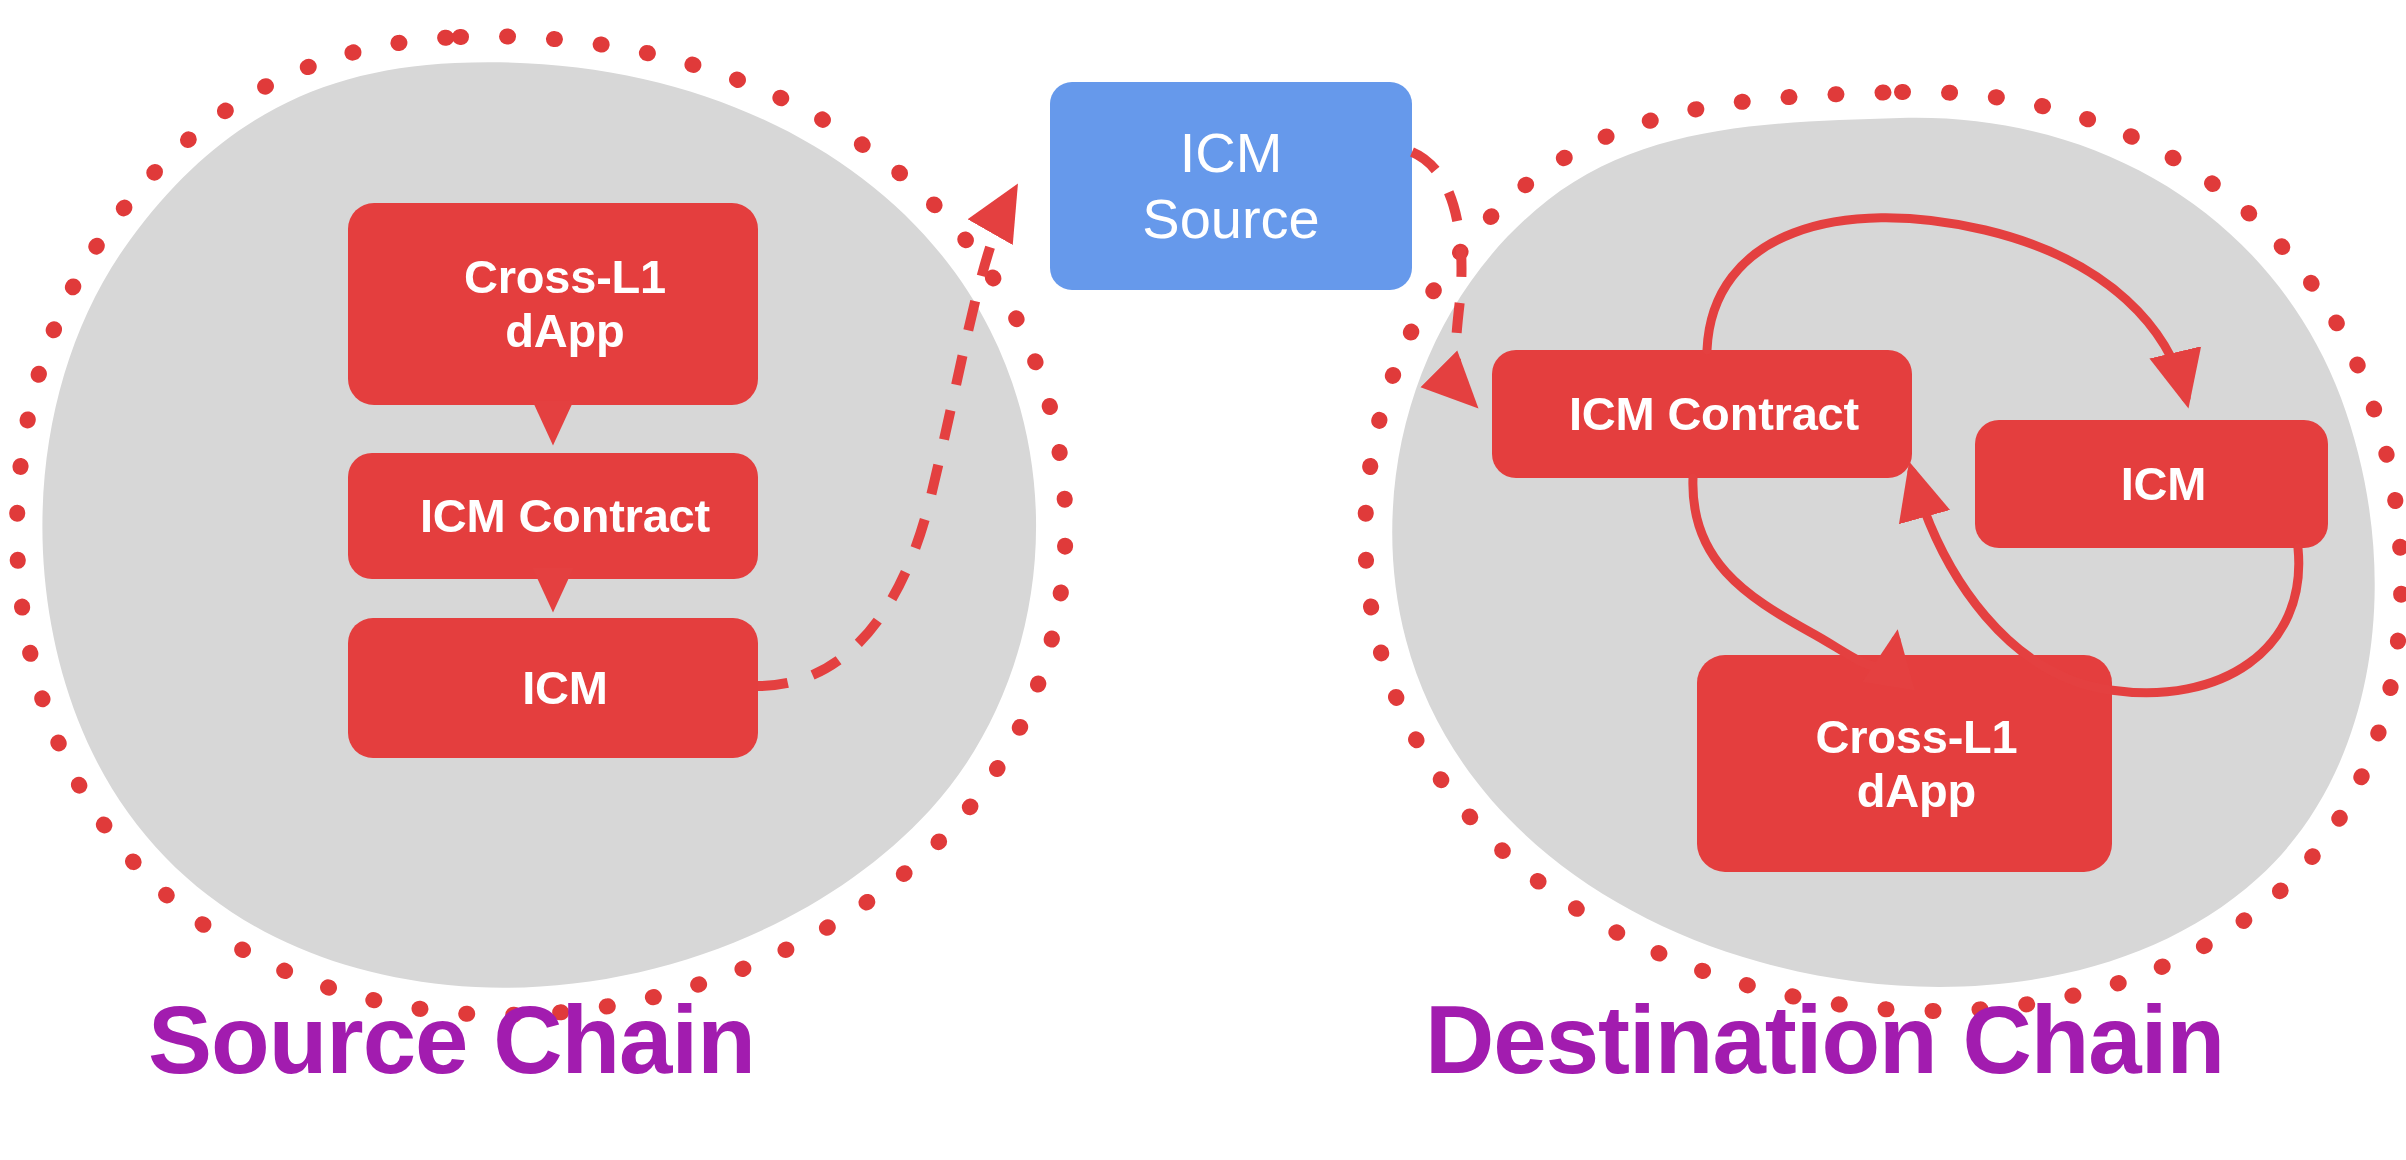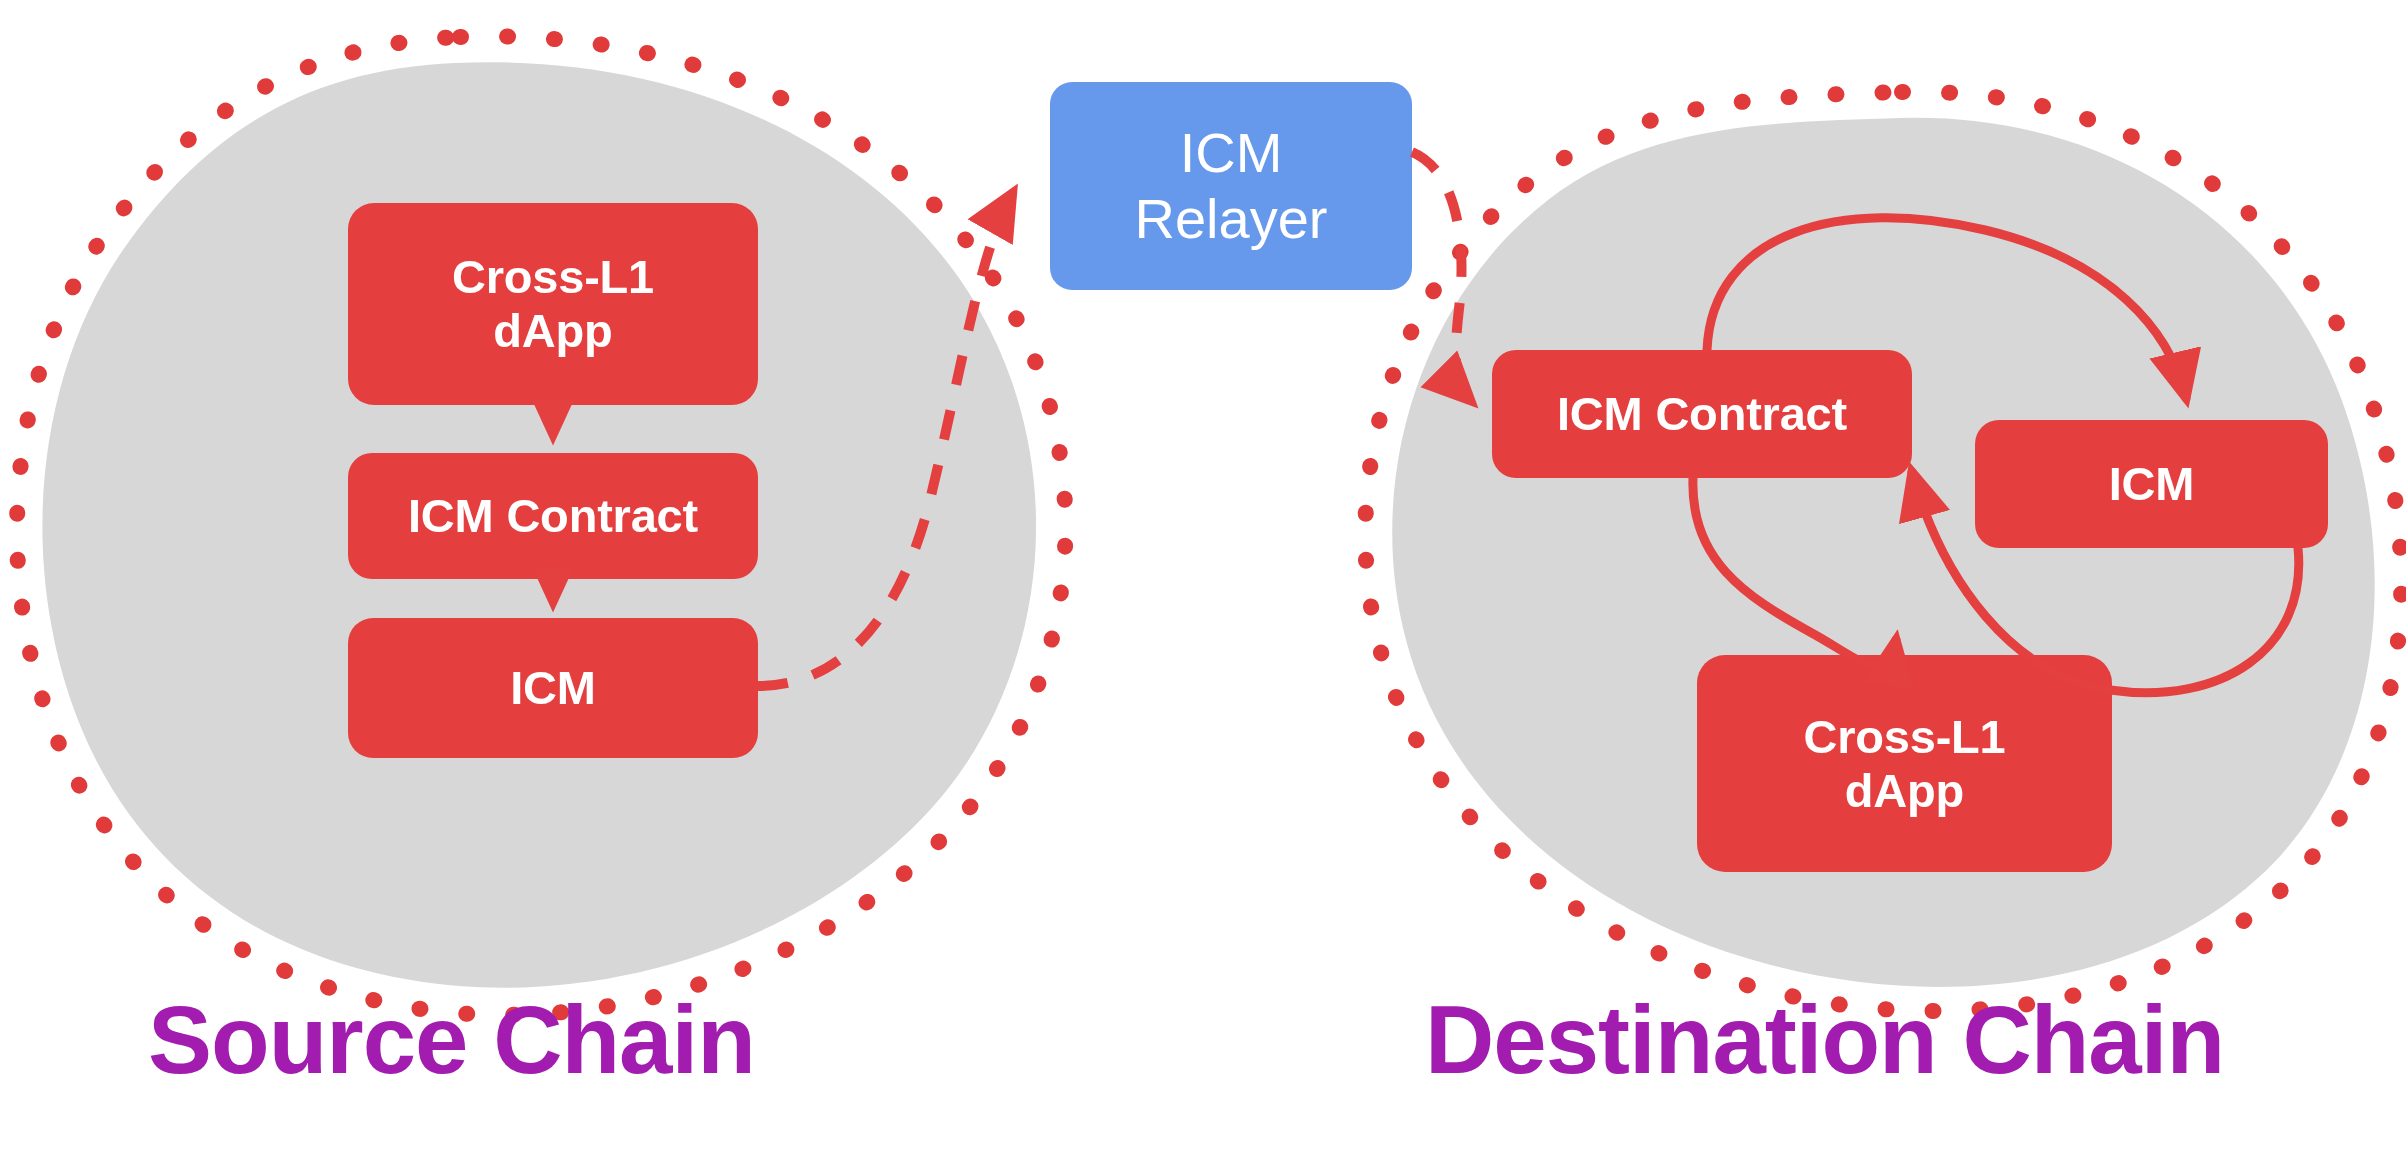--- a/index.html
+++ b/index.html
@@ -3,21 +3,21 @@
 <meta charset="utf-8">
 <style>
   html,body{margin:0;padding:0;background:#ffffff;}
   body{width:2406px;height:1160px;overflow:hidden;
        font-family:"Liberation Sans","DejaVu Sans",sans-serif;}
   #stage{position:relative;width:2406px;height:1160px;background:#ffffff;}
   #canvas{position:absolute;left:0;top:0;width:2406px;height:1160px;}
   .node-label{
     position:absolute;display:flex;align-items:center;justify-content:center;
     text-align:center;color:#ffffff;font-weight:bold;line-height:1.14;
-    pointer-events:none;letter-spacing:-0.2px;
+    pointer-events:none;letter-spacing:-0.2px;padding-left:12px;
   }
   .relayer-label{
     position:absolute;display:flex;align-items:center;justify-content:center;
     text-align:center;color:#ffffff;font-weight:normal;line-height:1.18;
     pointer-events:none;
   }
   .chain-caption{
     position:absolute;color:#a21caf;font-weight:bold;white-space:nowrap;
   }
 </style>
@@ -122,21 +122,21 @@
     <div>ICM Contract</div>
   </div>
 
   <div class="node-label" style="left:348px;top:618px;width:410px;height:140px;font-size:47px;">
     <div>ICM</div>
   </div>
 
   <div class="relayer-label" style="left:1050px;top:82px;width:362px;height:208px;font-size:56px;">
     <div>
       <div>ICM</div>
-      <div>Relayer</div>
+      <div>Source</div>
     </div>
   </div>
 
   <div class="node-label" style="left:1492px;top:350px;width:420px;height:128px;font-size:47px;">
     <div>ICM Contract</div>
   </div>
 
   <div class="node-label" style="left:1975px;top:420px;width:353px;height:128px;font-size:47px;">
     <div>ICM</div>
   </div>

